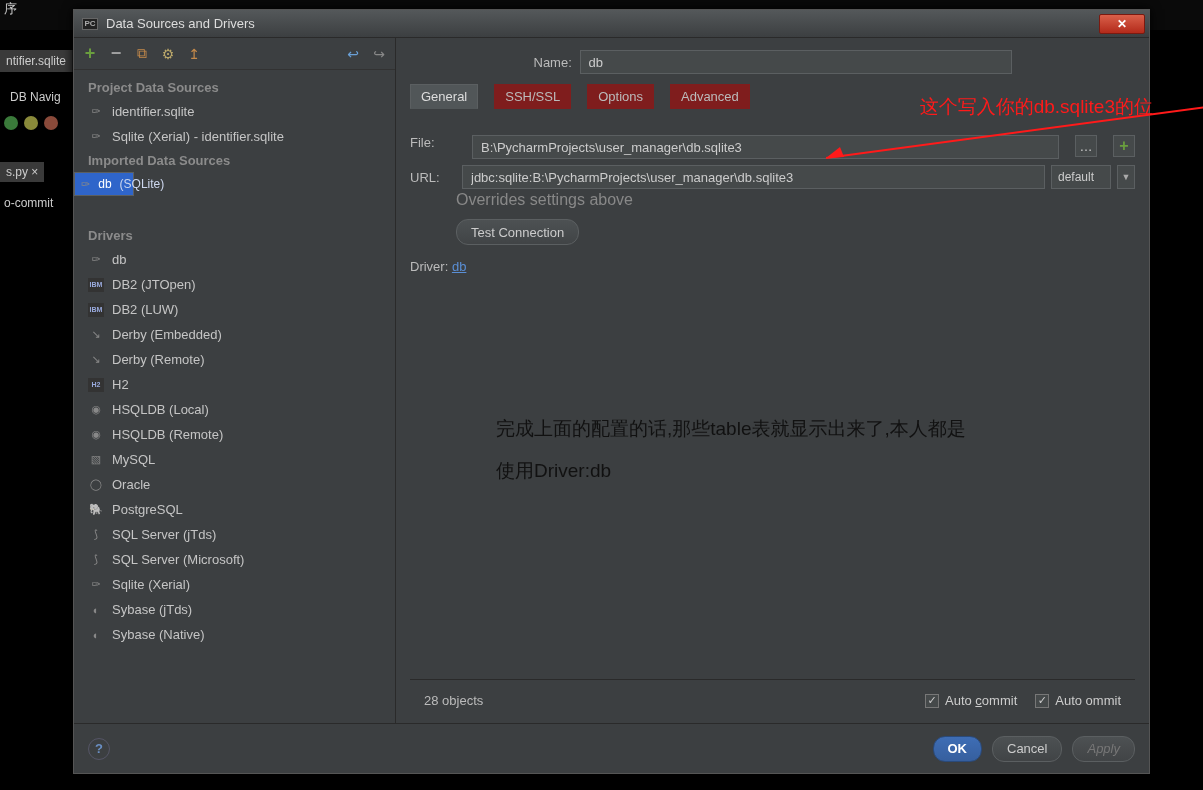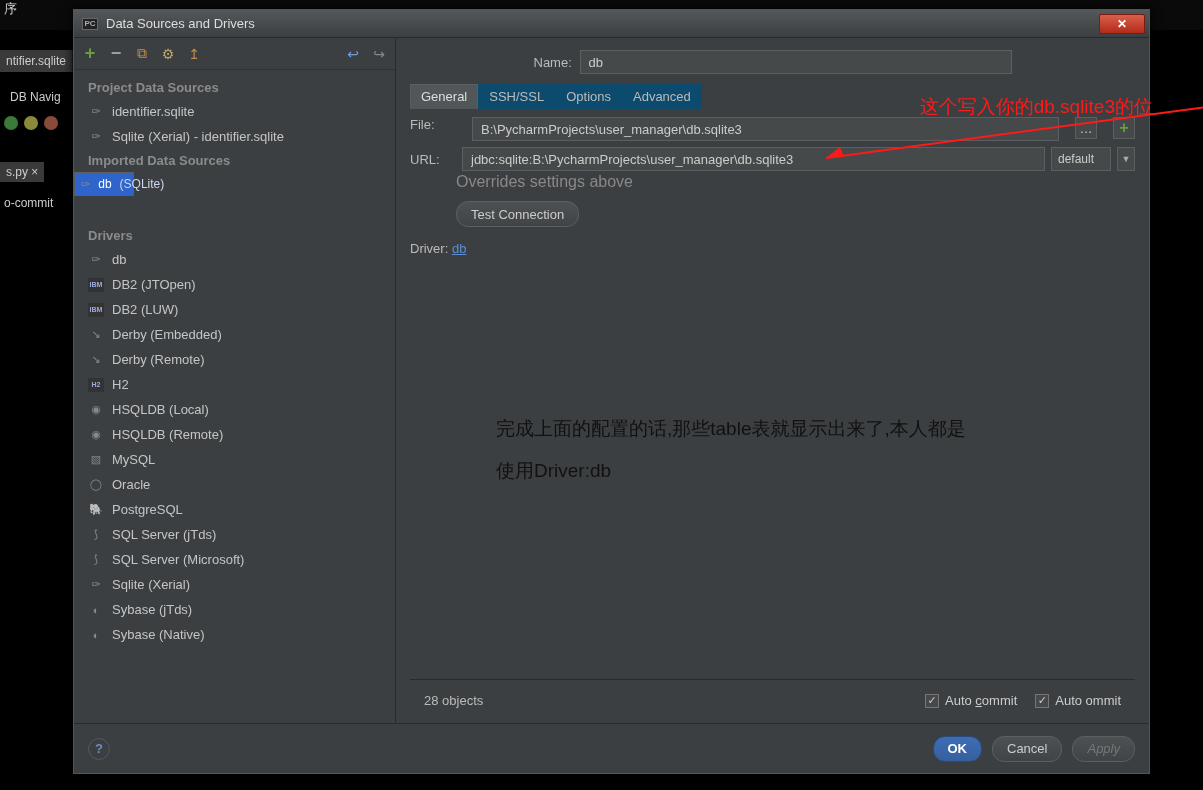--- a/index.html
+++ b/index.html
@@ -39,22 +39,22 @@
 .feather { color: #888; }
 .dim { color: #777; }
 .problems { border-top: 1px solid #2a2a2a; height: 30px; display: flex; align-items: center; padding-left: 28px; color: #bbb; }
 
 
 .right { flex: 1; display: flex; flex-direction: column; padding: 12px 14px 8px 14px; position: relative; }
 .row { display: flex; align-items: center; margin-bottom: 10px; justify-content: center; }
 .lbl { width: 46px; color: #bbb; }
 .inp { flex: 1; height: 24px; background: #45494a; border: 1px solid #5b5f61; color: #ccc; padding: 0 8px; font-size: 13px; }
 .inp.name { width: 432px; flex: none; }
-.tabs { display: flex; gap: 0; margin-bottom: 8px; }
-.tab { padding: 4px 10px; background: #0c4a6e; color: #bbb; cursor: pointer; border: 1px solid transparent; font-size: 13px; }
+.tabs { display: flex; gap: 16px; margin-bottom: 26px; }
+.tab { padding: 4px 10px; background: #7f1d1d; color: #bbb; cursor: pointer; border: 1px solid transparent; font-size: 13px; }
 .tab.active { background: #515658; border: 1px solid #5b5f61; border-bottom: 1px solid #515658; color: #ddd; }
 .file-row { display: flex; align-items: flex-start; margin-bottom: 6px; gap: 16px; }
 .sqbtn { width: 22px; height: 22px; background: #45494a; border: 1px solid #5b5f61; color: #ccc; display: flex; align-items: center; justify-content: center; cursor: pointer; font-size: 13px; }
 .sqbtn.plus2 { color: #6a9e3e; font-weight: bold; font-size: 16px; }
 .url-row { display: flex; align-items: center; gap: 6px; margin-bottom: 2px; }
 .sel { height: 24px; width: 60px; background: #45494a; border: 1px solid #5b5f61; color: #ccc; display: flex; align-items: center; padding: 0 6px; font-size: 12px; }
 .sel-arr { width: 18px; height: 24px; background: #45494a; border: 1px solid #5b5f61; display: flex; align-items: center; justify-content: center; color: #aaa; font-size: 9px; }
 .overrides { margin-left: 46px; font-size: 16px; color: #888; margin-bottom: 10px; }
 .btn { height: 26px; padding: 0 14px; background: linear-gradient(#4d5153,#414446); border: 1px solid #5b5f61; color: #ccc; cursor: pointer; font-size: 13px; border-radius: 12px; }
 .btn.primary { background: linear-gradient(#3e6db5,#365f9e); border: 1px solid #2a4a7a; color: #fff; font-weight: bold; }

